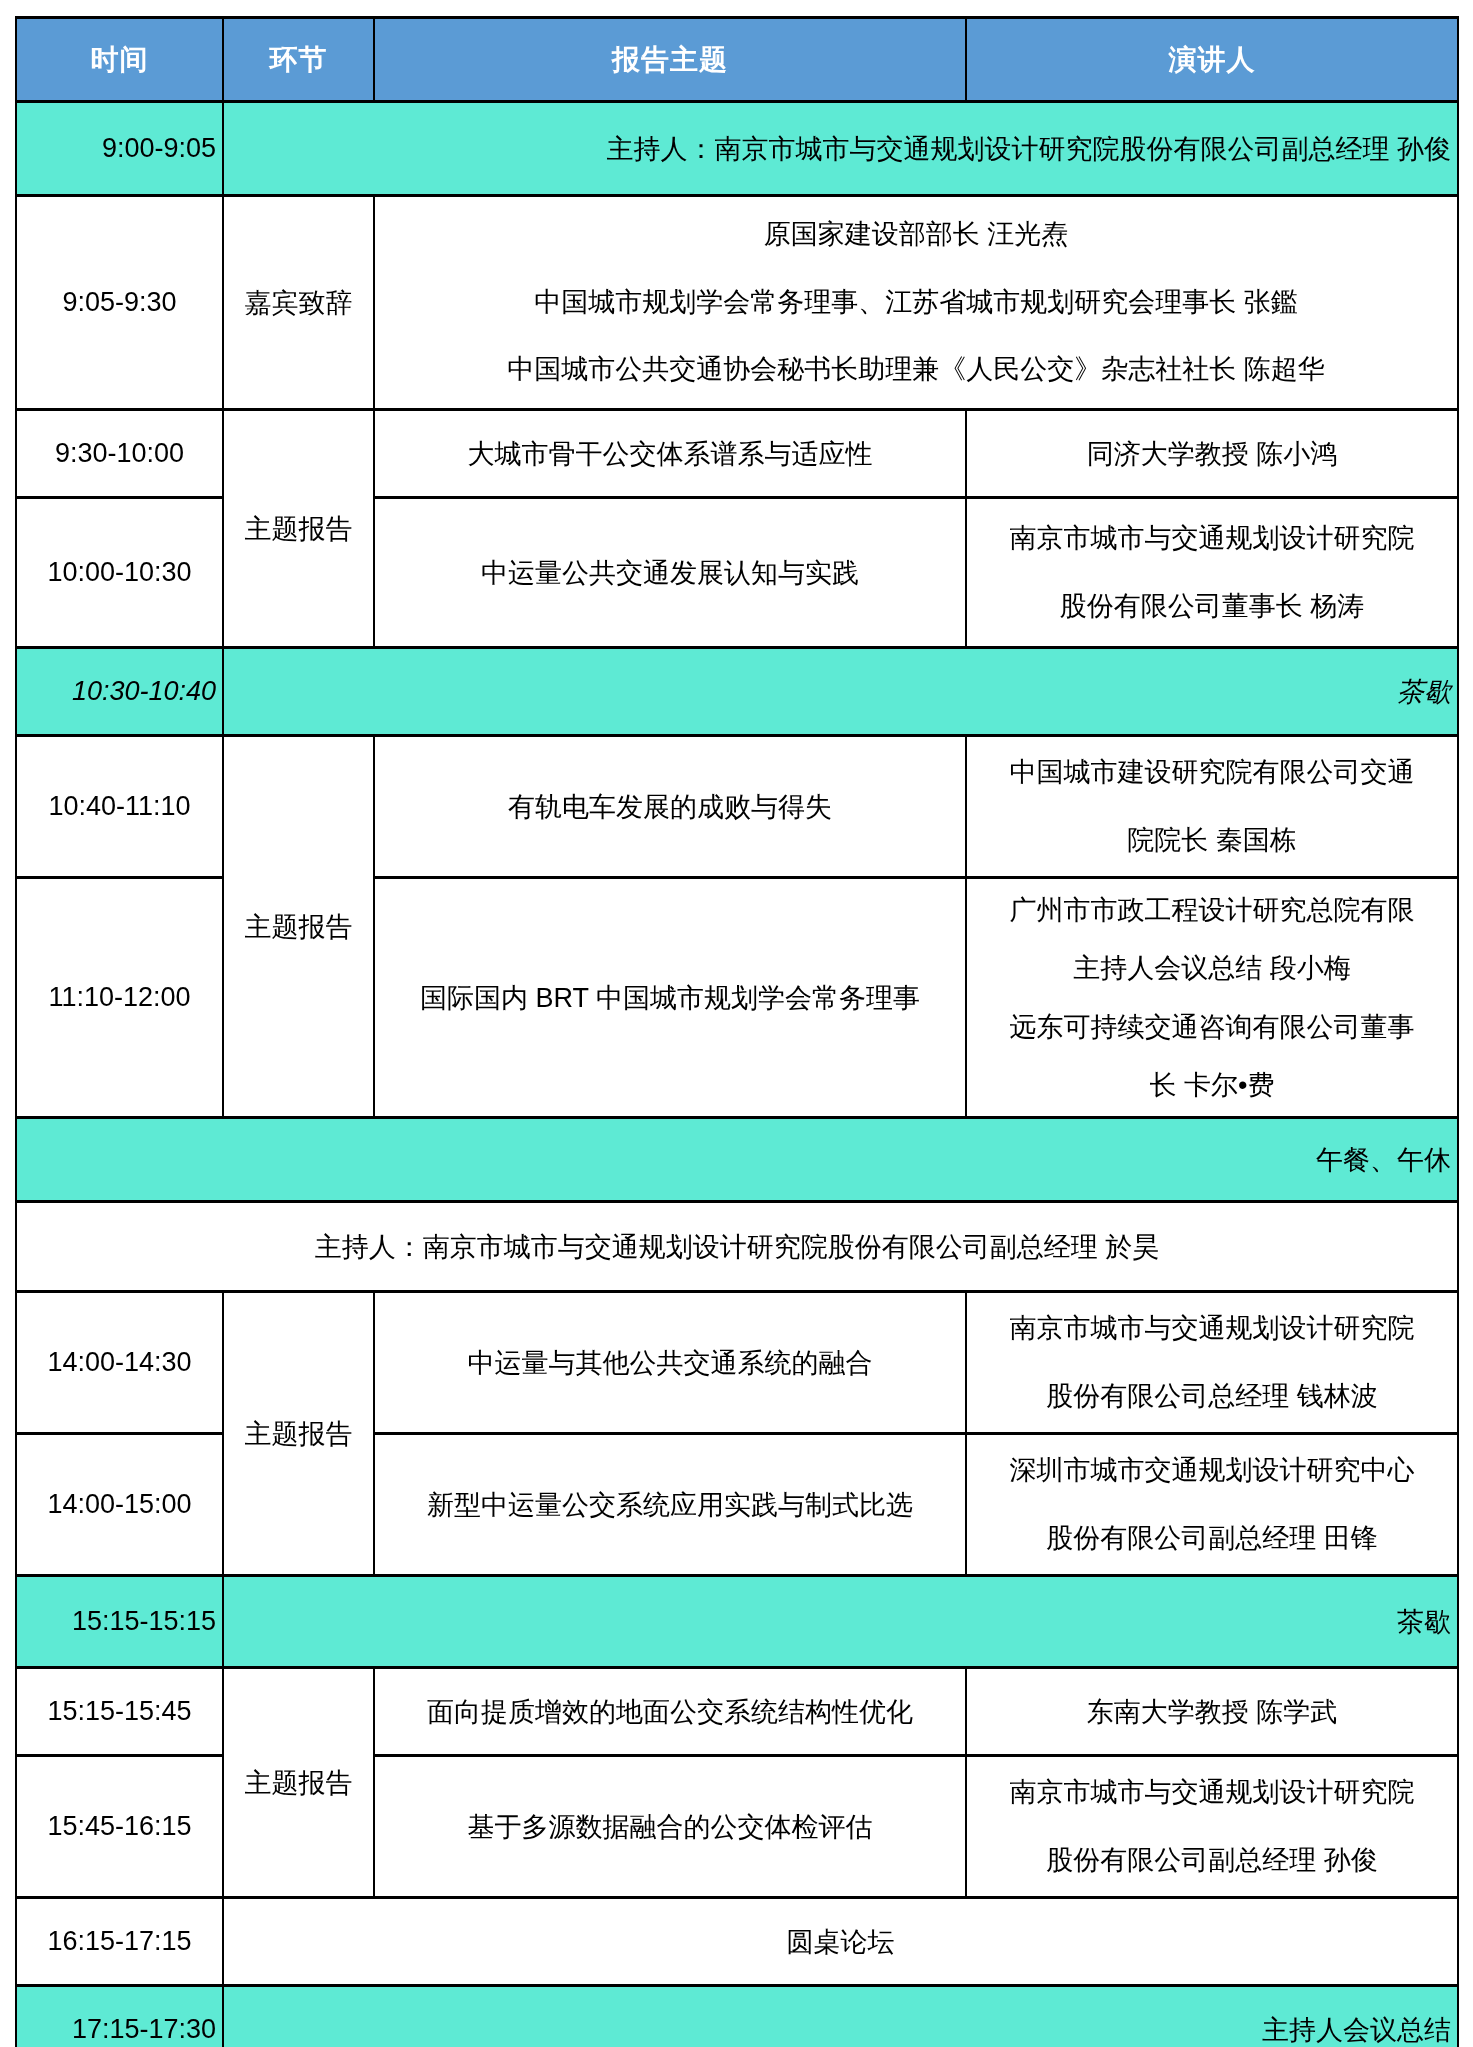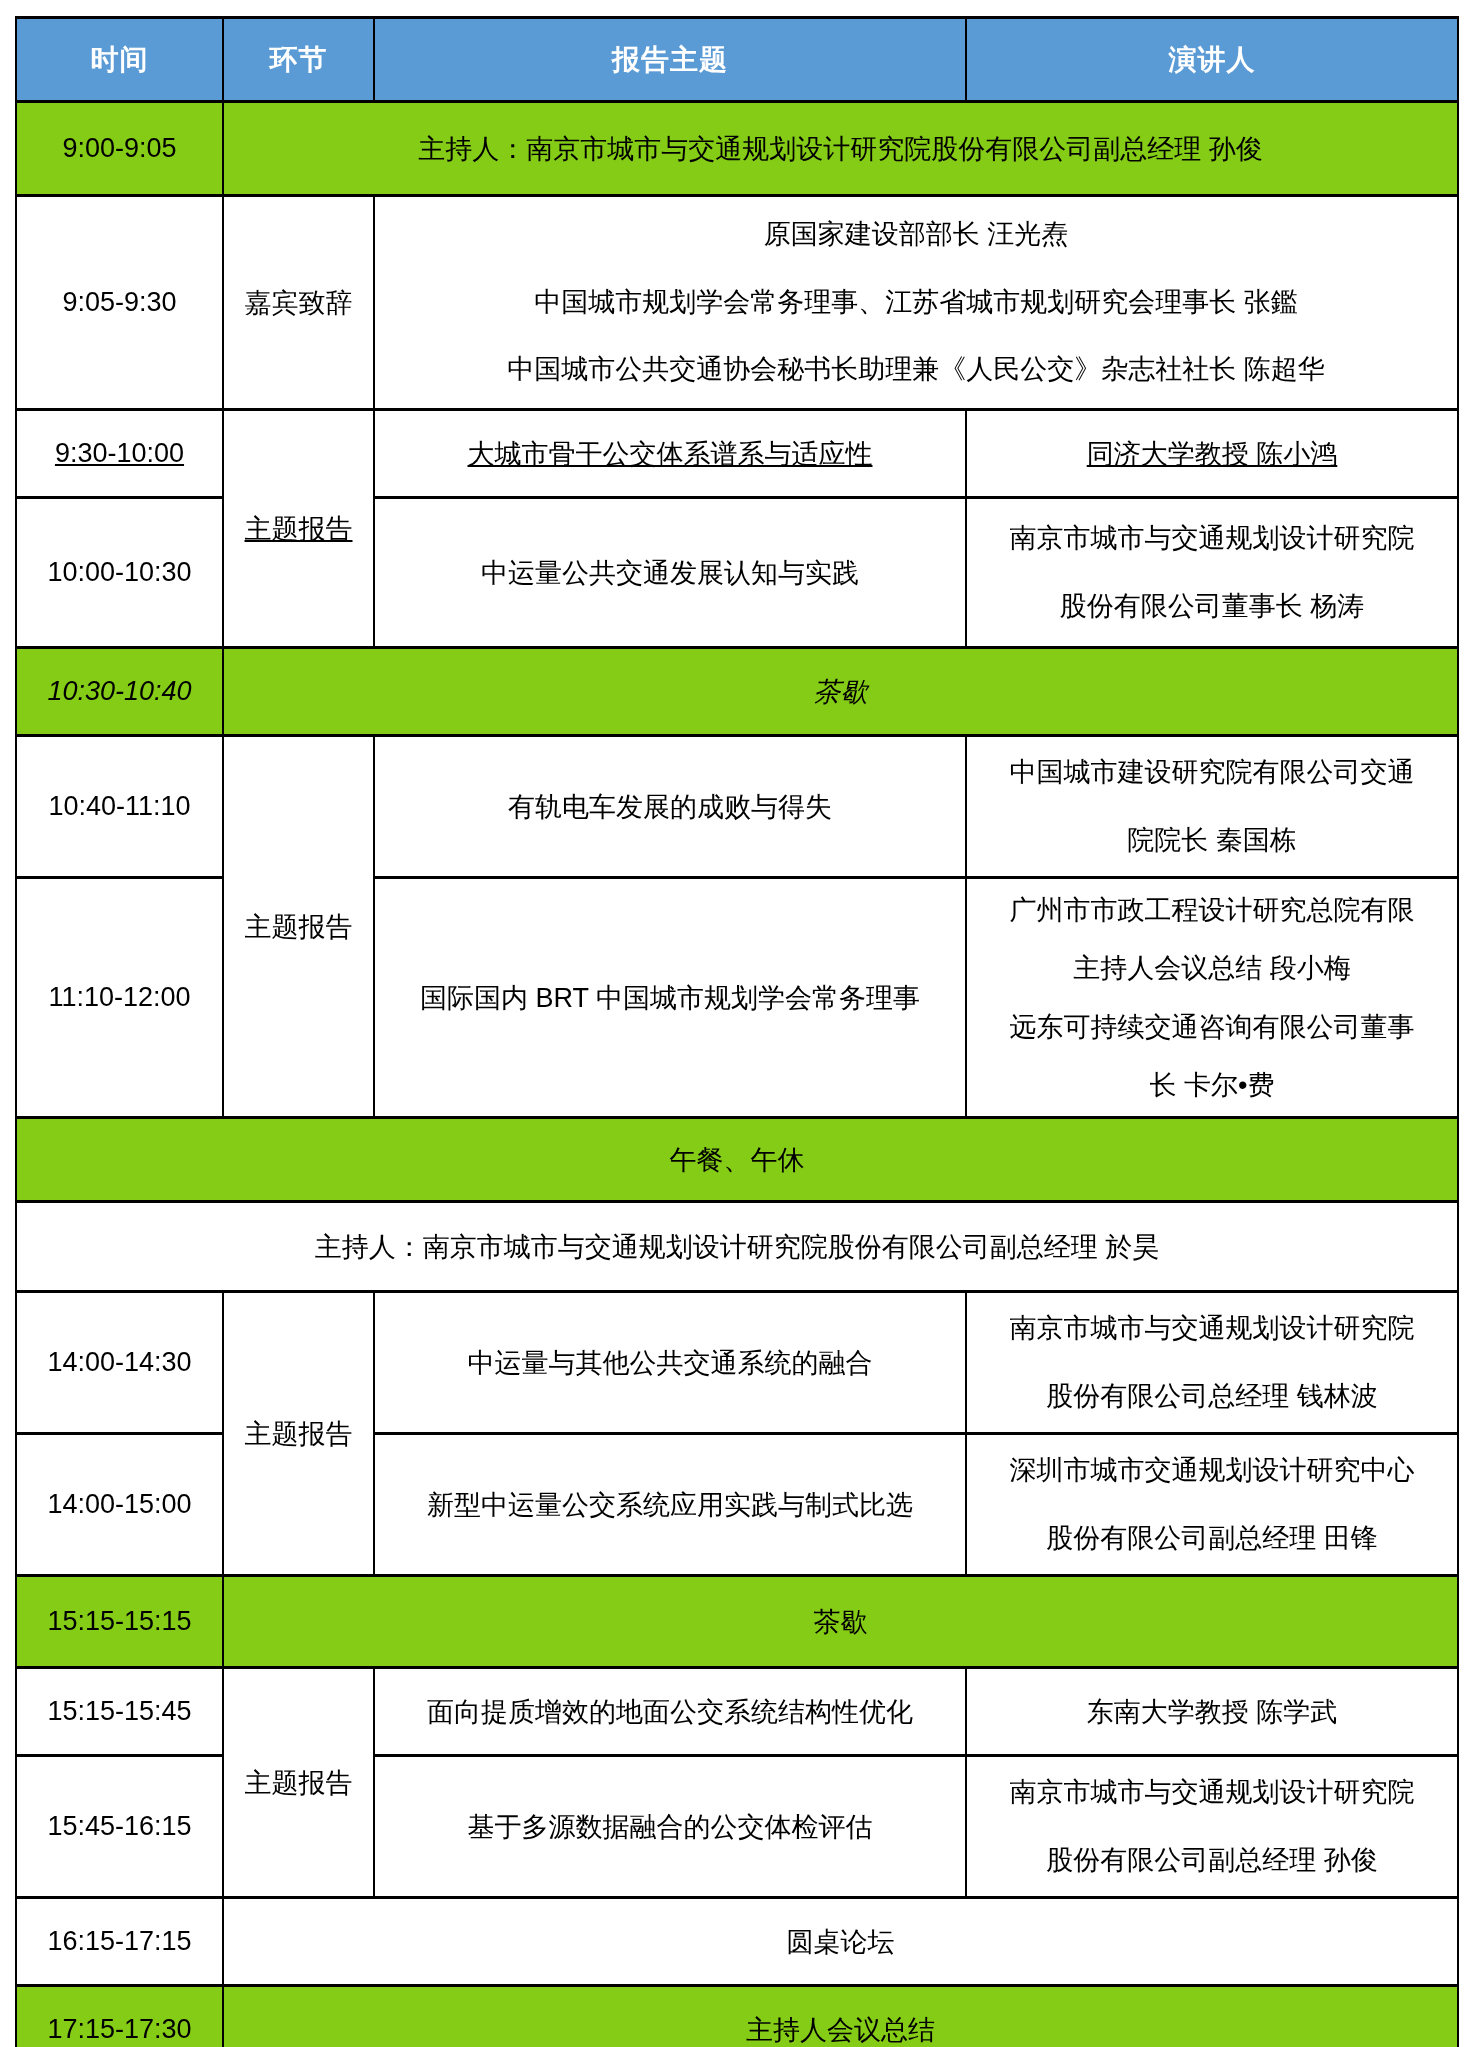--- a/index.html
+++ b/index.html
@@ -32,26 +32,26 @@
     background: #ffffff;
     overflow: hidden;
   }
   .agenda th {
     background: #5B9BD5;
     color: #ffffff;
     font-weight: bold;
     font-size: 28px;
     letter-spacing: 1px;
   }
-  tr.band td { background: #84cc16; }
+  tr.band td { background: #5eead4; text-align: right; }
   
   tr.hdr   { height: 84px; }
   tr.r1    { height: 94px; }
   tr.r2    { height: 214px; }
-  tr.r3    { height: 88px; text-decoration: underline; }
+  tr.r3    { height: 88px; }
   tr.r4    { height: 150px; }
   tr.r5    { height: 88px; font-style: italic; }
   tr.r6    { height: 120px; }
   tr.r7    { height: 240px; }
   tr.r8    { height: 84px; }
   tr.r9    { height: 90px; }
   tr.r10   { height: 139px; }
   tr.r11   { height: 137px; }
   tr.r12   { height: 92px; }
   tr.r13   { height: 88px; }

